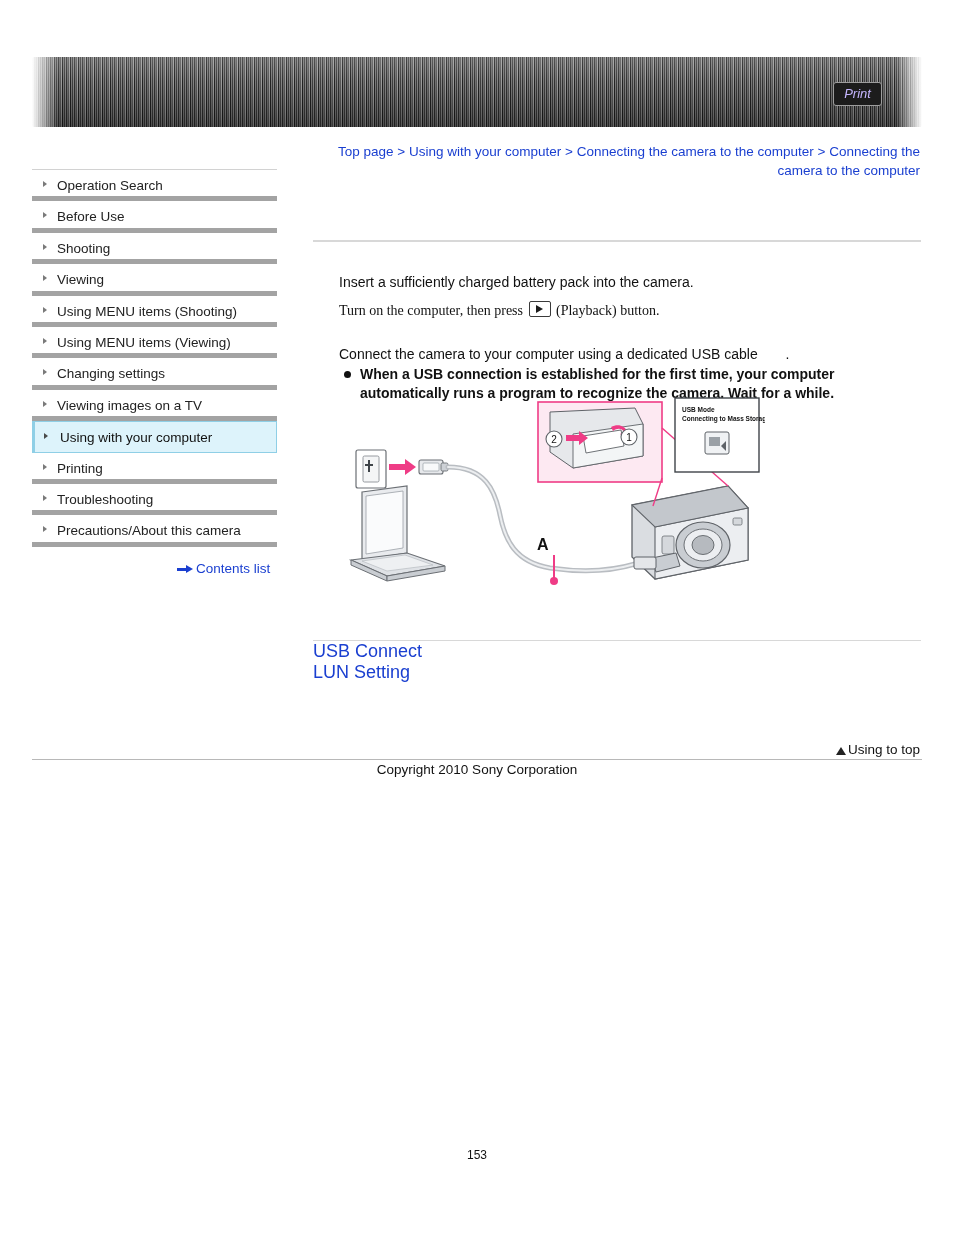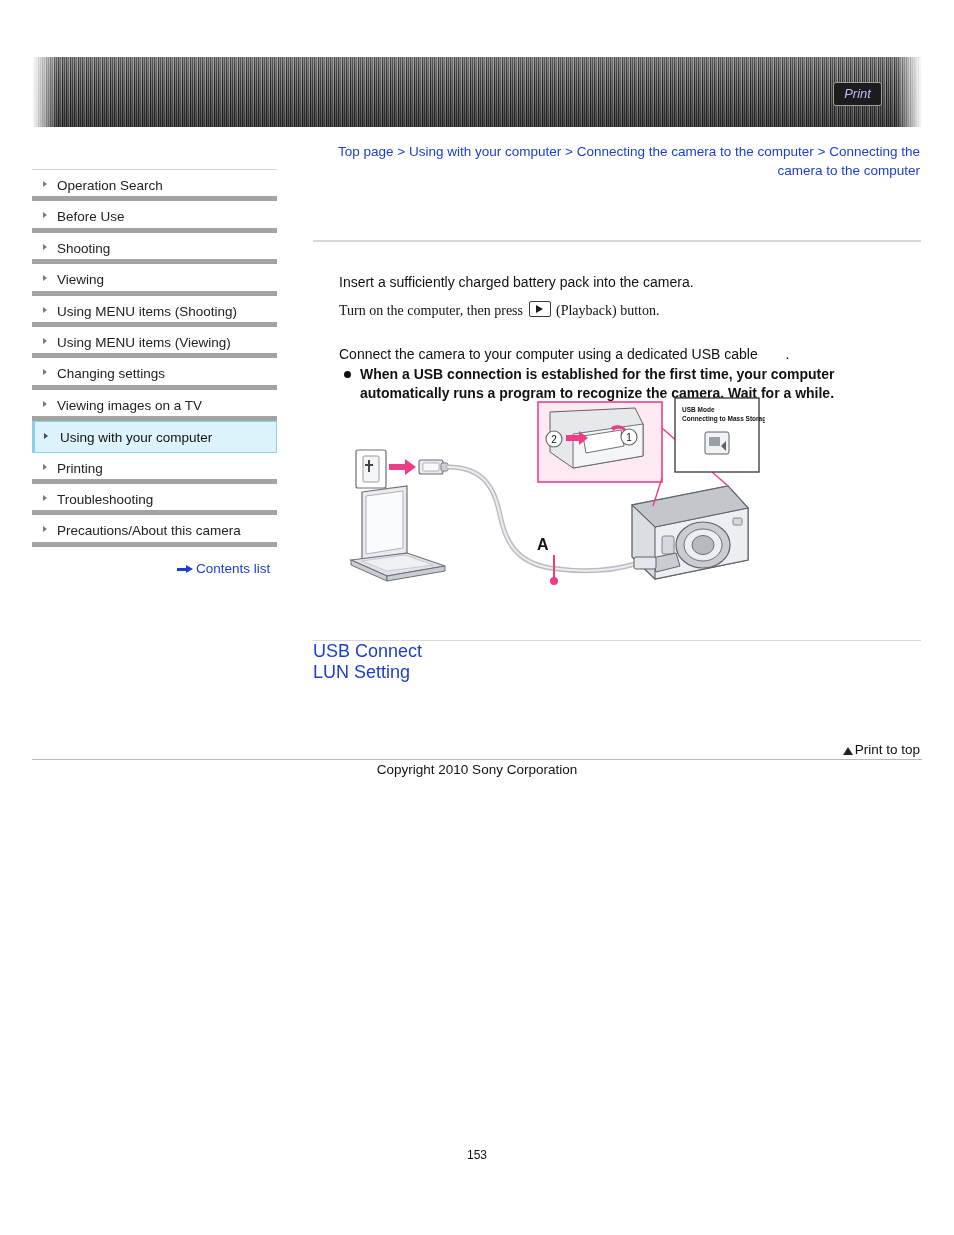--- a/index.html
+++ b/index.html
@@ -477,17 +477,17 @@
     </g>
   </svg>
 </div>
 
 <div class="bottom-links">
   <a>USB Connect</a>
   <a>LUN Setting</a>
 </div>
 
 <div class="back-to-top">
-  <span class="tri"></span><span>Print to top</span>
+  <span class="tri"></span><span>Using to top</span>
 </div>
 <div class="rule-footer"></div>
 <div class="copyright">Copyright 2010 Sony Corporation</div>
 <div class="page-number">153</div>
 
 </body></html>

